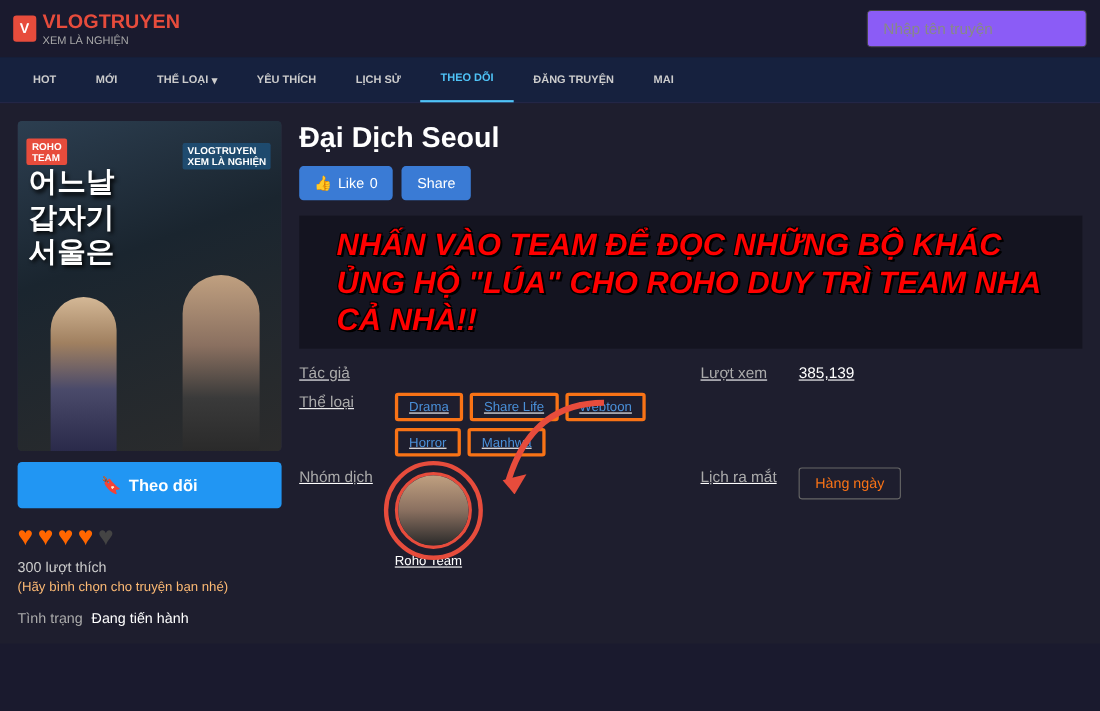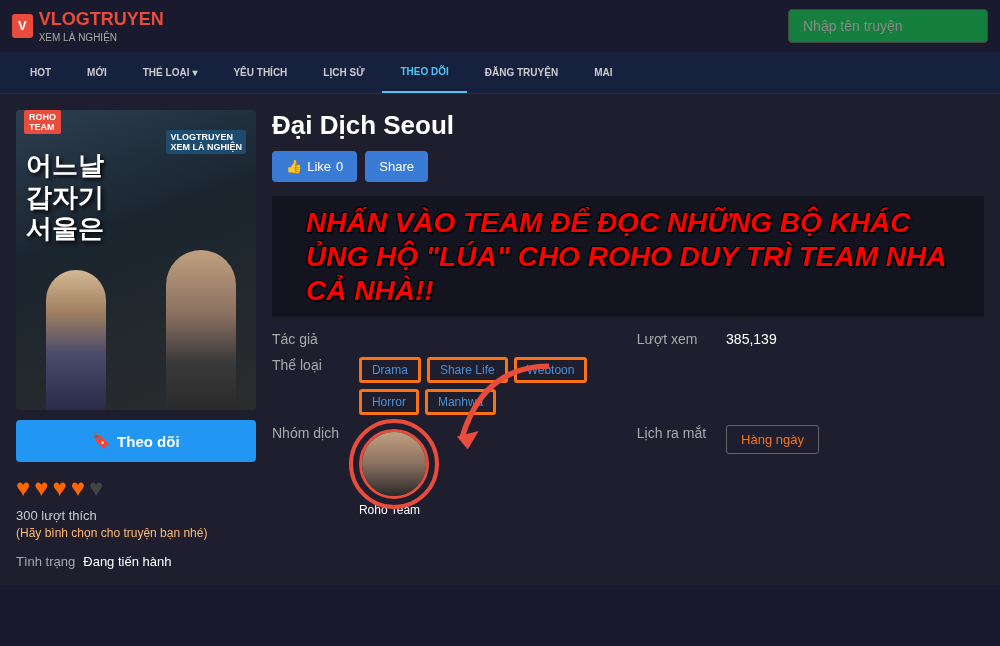--- a/index.html
+++ b/index.html
@@ -28,21 +28,21 @@
       line-height: 1.2;
     }
     .logo-text {
       color: #fff;
       font-size: 12px;
       line-height: 1.3;
     }
     .logo-text .main { font-size: 18px; font-weight: bold; color: #e74c3c; }
     .logo-text .sub { font-size: 10px; color: #aaa; }
     .search-input {
-      background: #15803d;
+      background: #8b5cf6;
       border: 1px solid #444;
       color: #fff;
       padding: 8px 14px;
       border-radius: 4px;
       font-size: 14px;
       width: 200px;
     }
     .search-input::placeholder { color: #888; }
 
     
@@ -105,21 +105,21 @@
       right: 10px;
       background: rgba(30,80,120,0.85);
       color: #fff;
       font-size: 9px;
       padding: 2px 4px;
       border-radius: 2px;
       font-weight: bold;
     }
     .roho-badge {
       position: absolute;
-      top: 0;
+      top: 16px;
       left: 8px;
       background: #e74c3c;
       color: #fff;
       font-size: 9px;
       font-weight: bold;
       padding: 2px 5px;
       border-radius: 2px;
     }
     .cover-text-kr {
       position: absolute;
@@ -248,20 +248,21 @@
       font-style: italic;
       margin-left: 30px;
     }
     
     .info-grid {
       display: grid;
       grid-template-columns: auto 1fr auto 1fr;
       gap: 10px 20px;
       margin-bottom: 14px;
       align-items: start;
+      text-decoration: underline;
     }
     .info-label {
       color: #aaa;
       font-size: 14px;
       white-space: nowrap;
     }
     .info-value {
       color: #fff;
       font-size: 14px;
     }

